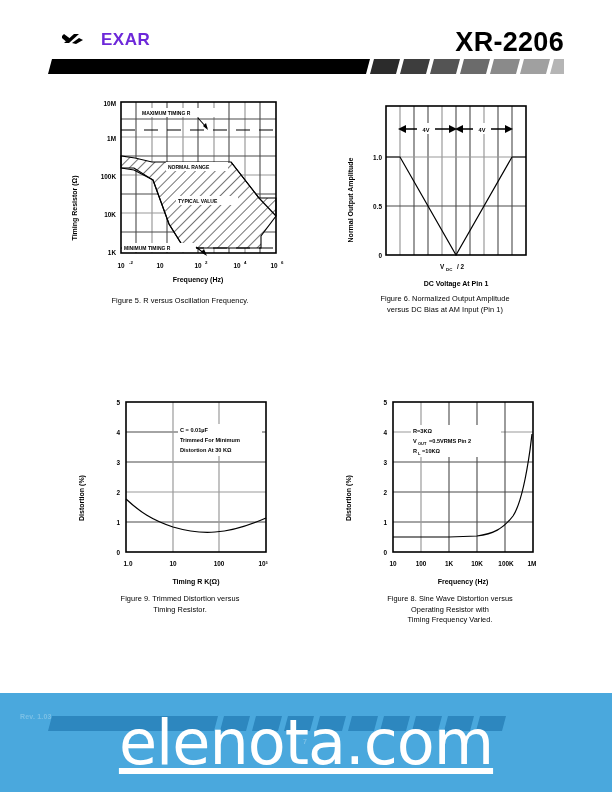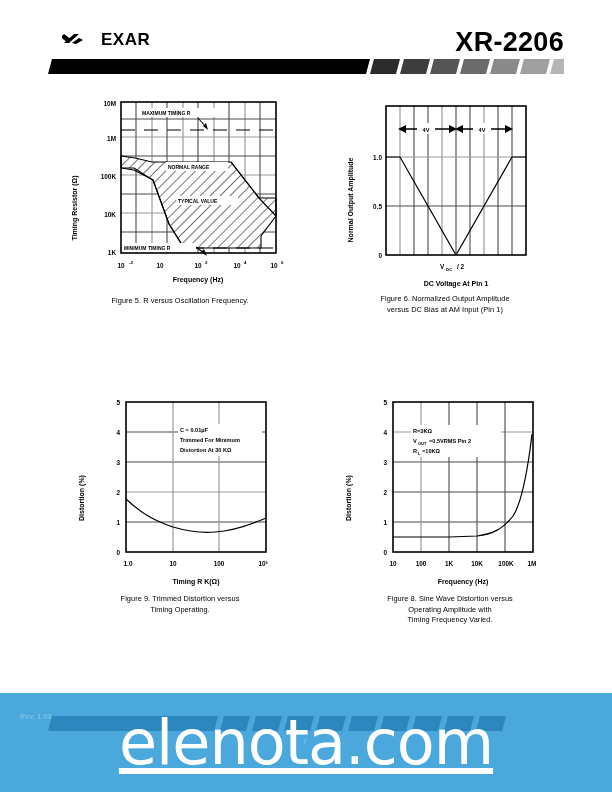--- a/index.html
+++ b/index.html
@@ -10,21 +10,21 @@
     position:relative;
     overflow:hidden;
     -webkit-font-smoothing:antialiased;
   }
   .page{position:absolute;inset:0;}
 
   
   .header{position:absolute;left:0;top:0;width:612px;height:80px;}
   .logo-wrap{position:absolute;left:62px;top:31px;display:flex;align-items:center;gap:5px;}
   .logo-mark{display:block;}
-  .logo-text{font-size:17px;font-weight:bold;letter-spacing:0.5px;color:#000000;line-height:1;}
+  .logo-text{font-size:17px;font-weight:bold;letter-spacing:0.5px;color:#6d28d9;line-height:1;}
   .part-number{position:absolute;right:48px;top:27px;font-size:27px;font-weight:bold;letter-spacing:0.3px;color:#000;}
   .rule-band{position:absolute;left:48px;top:57px;}
 
   
   .fig{position:absolute;}
   .fig-caption{
     text-align:center;font-size:7.4px;font-weight:normal;color:#000;
     line-height:1.45;letter-spacing:0.05px;
   }
   svg{display:block;}
@@ -276,21 +276,21 @@
         <text class="tick-lbl" x="113" y="178" text-anchor="middle">10</text>
         <text class="tick-lbl" x="159" y="178" text-anchor="middle">100</text>
         <text class="tick-lbl" x="203" y="178" text-anchor="middle">10³</text>
       </g>
 
       <text class="ax-title" x="136" y="196" text-anchor="middle">Timing R K(Ω)</text>
     </svg>
 
     <div class="fig-caption" style="margin-top:6px;">
       <div>Figure 9.  Trimmed Distortion  versus</div>
-      <div>Timing Operating.</div>
+      <div>Timing Resistor.</div>
     </div>
   </div>
 
   <div class="fig" style="left:325px;top:388px;width:250px;">
     <svg width="250" height="200" viewBox="0 0 250 200">
       <text class="ax-title" transform="translate(26,110) rotate(-90)" text-anchor="middle">Distortion (%)</text>
 
       <text class="tick-lbl" x="62" y="17" text-anchor="end">5</text>
       <text class="tick-lbl" x="62" y="47" text-anchor="end">4</text>
       <text class="tick-lbl" x="62" y="77" text-anchor="end">3</text>
@@ -331,21 +331,21 @@
         <text class="tick-lbl" x="152" y="178" text-anchor="middle">10K</text>
         <text class="tick-lbl" x="181" y="178" text-anchor="middle">100K</text>
         <text class="tick-lbl" x="207" y="178" text-anchor="middle">1M</text>
       </g>
 
       <text class="ax-title" x="138" y="196" text-anchor="middle">Frequency (Hz)</text>
     </svg>
 
     <div class="fig-caption" style="margin-top:6px;">
       <div>Figure 8.  Sine Wave Distortion versus</div>
-      <div>Operating Amplitude with</div>
+      <div>Operating Resistor with</div>
       <div>Timing Frequency Varied.</div>
     </div>
   </div>
 
   <div class="footer">
     <div class="footer-top-rule"></div>
     <div class="footer-band"></div>
 
     <svg class="footer-chevrons" width="516" height="20" viewBox="0 0 516 20">
       <path d="M4,2 L170,2 L166,17 L0,17 Z" fill="#2d87bf"></path>

